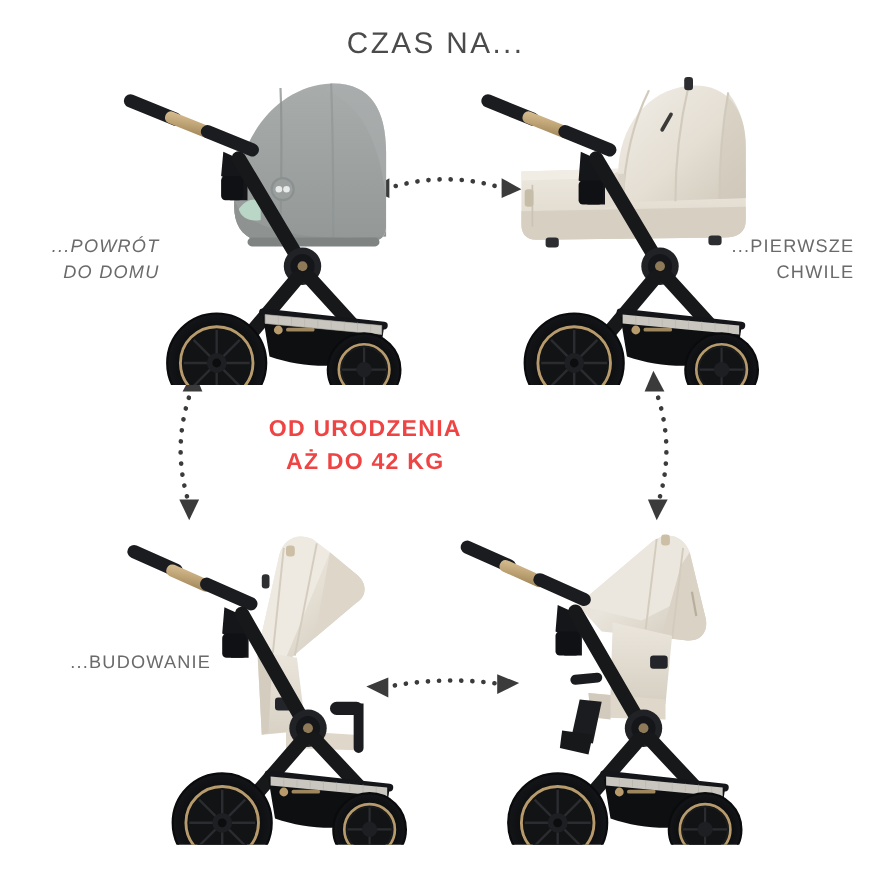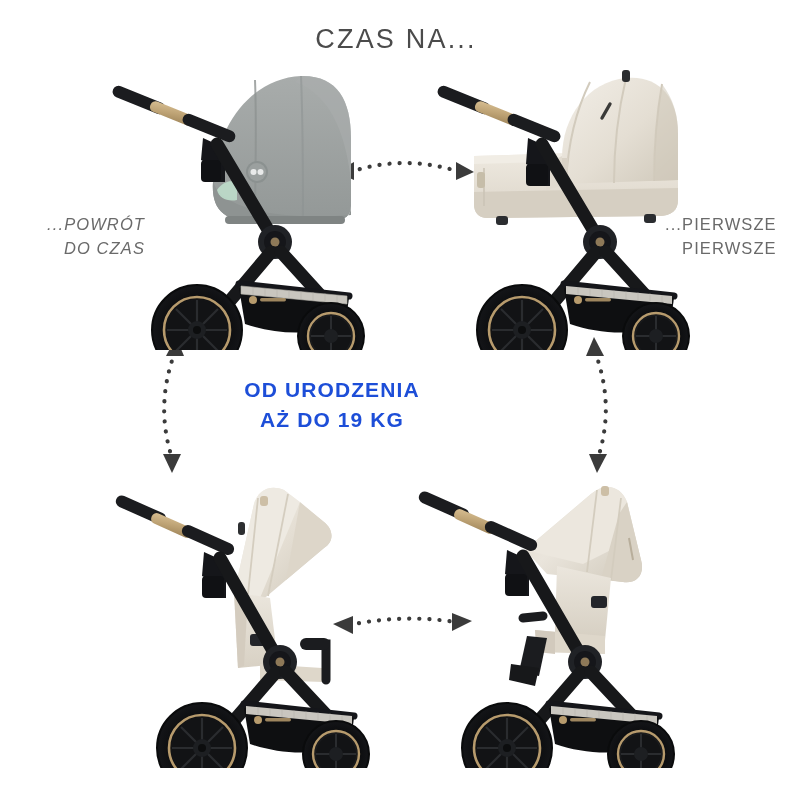--- a/index.html
+++ b/index.html
@@ -17,21 +17,21 @@
   .title{
     position:absolute;left:0;top:24px;width:792px;
     text-align:center;
     font-size:27px;letter-spacing:2.2px;
     font-weight:300;color:#4b4b4b;
   }
   .center-claim{
     position:absolute;left:0;top:375px;width:664px;
     text-align:center;
     font-weight:bold;font-size:21px;letter-spacing:1.1px;
-    color:#1d4ed8;line-height:1.45;
+    color:#ef4444;line-height:1.45;
   }
   .lbl{
     position:absolute;
     font-size:16.5px;letter-spacing:1.1px;
     line-height:1.48;color:#6a6a6a;font-weight:300;
     white-space:nowrap;
   }
   .lbl.r{text-align:right;}
   .lbl.l{text-align:left;}
   #label-powrot{right:655px;top:212px;font-style:italic;}
@@ -56,32 +56,33 @@
 </style>
 </head>
 <body>
 
 <div id="stage">
 
   <div class="title">CZAS NA...</div>
 
   <div class="center-claim">
     <div>OD URODZENIA</div>
-    <div>AŻ DO 19 KG</div>
+    <div>AŻ DO 42 KG</div>
   </div>
 
   <div class="lbl r" id="label-powrot">
     <div>...POWRÓT</div>
-    <div>DO CZAS</div>
+    <div>DO DOMU</div>
   </div>
   <div class="lbl l" id="label-pierwsze">
     <div>...PIERWSZE</div>
-    <div>PIERWSZE</div>
+    <div>CHWILE</div>
   </div>
   <div class="lbl r" id="label-budowanie">
+    <div>...BUDOWANIE</div>
   </div>
 
   <svg class="arrow-svg" id="arrow-top" width="150" height="40" viewBox="0 0 150 40">
     <path d="M20 22 Q75 4 130 22" fill="none" stroke="#3b3b3b" stroke-width="4.2" stroke-linecap="round" stroke-dasharray="0.1 10"></path>
     <polygon points="24,12 24,30 6,22" fill="#3b3b3b"></polygon>
     <polygon points="126,12 126,30 144,22" fill="#3b3b3b"></polygon>
   </svg>
 
   <svg class="arrow-svg" id="arrow-left" width="45" height="150" viewBox="0 0 45 150">
     <path d="M25 22 Q5 75 22 128" fill="none" stroke="#3b3b3b" stroke-width="4.2" stroke-linecap="round" stroke-dasharray="0.1 10"></path>

